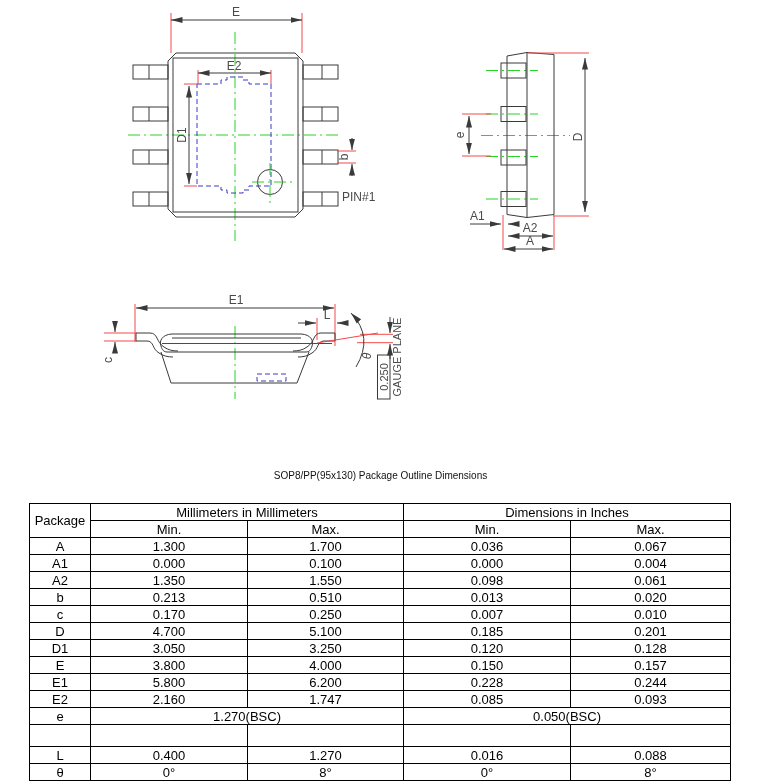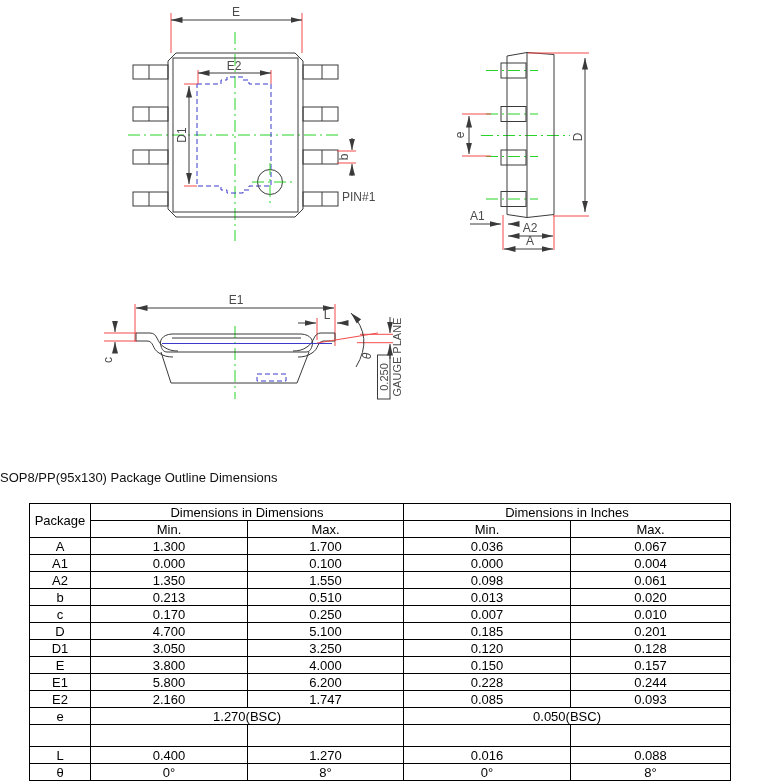--- a/index.html
+++ b/index.html
@@ -5,21 +5,21 @@
   html,body{margin:0;padding:0;background:#fff;}
   body{width:761px;height:784px;position:relative;font-family:"Liberation Sans",sans-serif;color:#000;overflow:hidden;}
   #drawing{position:absolute;left:0;top:0;}
   .k{stroke:#3a3a3a;fill:none;stroke-width:1;}
   .r{stroke:#f24b4b;fill:none;stroke-width:1;}
   .g{stroke:#27d427;fill:none;stroke-width:1;stroke-dasharray:12 4 2 4;}
   .b{stroke:#3a3acc;fill:none;stroke-width:1;}
   .bd{stroke-dasharray:5 3;}
   .lbl{fill:#4a4a4a;font-family:"Liberation Sans",sans-serif;font-size:12px;}
   .lbl-sm{fill:#4a4a4a;font-family:"Liberation Sans",sans-serif;font-size:11px;}
-  #title{position:absolute;top:470px;left:0;width:761px;text-align:left;font-size:13px;color:#111;}
+  #title{position:absolute;top:470px;left:0;width:761px;text-align:center;font-size:10px;color:#111;}
   #dim-table{position:absolute;left:29px;top:503px;width:701px;border-collapse:collapse;table-layout:fixed;font-size:13px;}
   #dim-table td,#dim-table th{border:1px solid #000;text-align:center;vertical-align:middle;padding:0;height:16px;font-weight:normal;overflow:hidden;}
   #dim-table tr.spacer td{height:21px;}
 </style>
 </head>
 <body>
 
 <svg id="drawing" width="761" height="462" viewBox="0 0 761 462" xmlns="http://www.w3.org/2000/svg">
   <defs>
     <marker id="ar" viewBox="0 0 12 8" refX="11.5" refY="4" markerWidth="12" markerHeight="8" orient="auto-start-reverse">
@@ -178,21 +178,21 @@
   <colgroup>
       <col style="width:61px">
       <col style="width:157px">
       <col style="width:156px">
       <col style="width:167px">
       <col style="width:160px">
     </colgroup>
   <tbody>
     <tr>
       <td rowspan="2">Package</td>
-      <td colspan="2">Dimensions in Dimensions</td>
+      <td colspan="2">Millimeters in Millimeters</td>
       <td colspan="2">Dimensions in Inches</td>
     </tr>
     <tr>
       <td>Min.</td>
       <td>Max.</td>
       <td>Min.</td>
       <td>Max.</td>
     </tr>
     <tr>
         <td>A</td>

